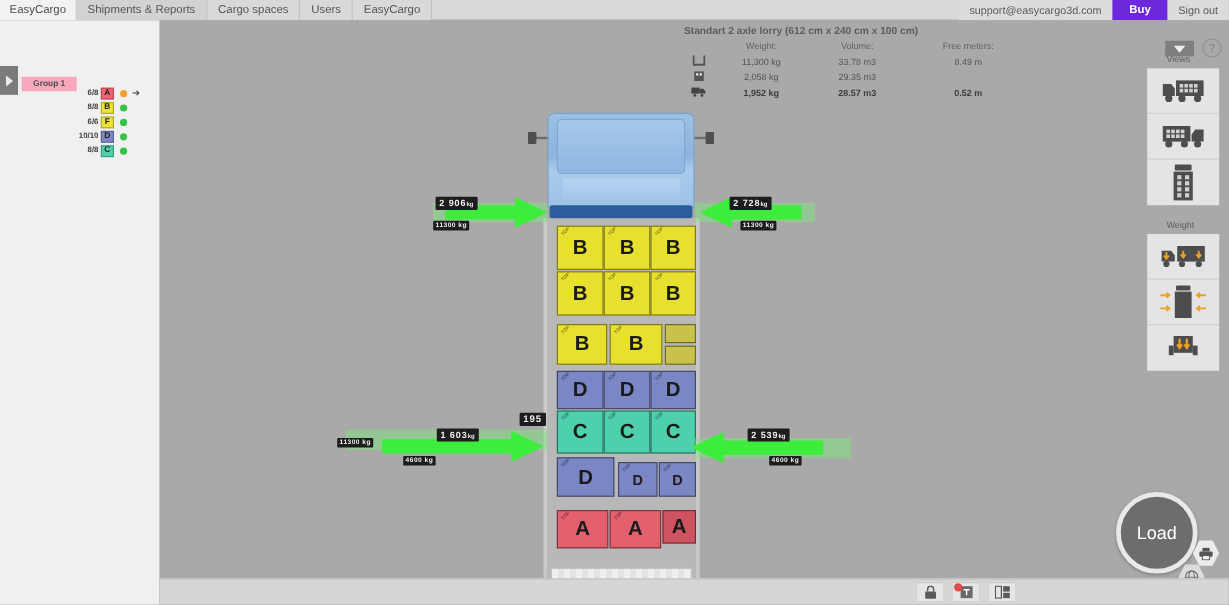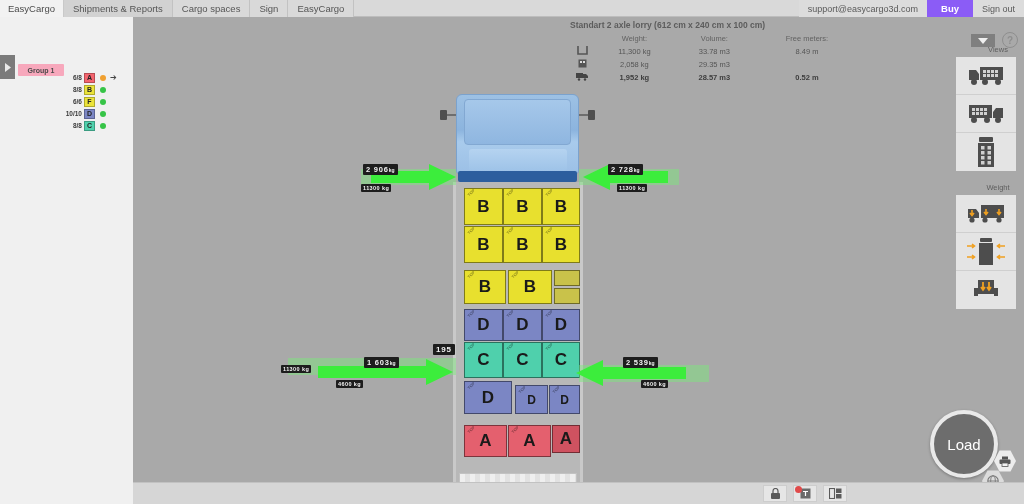--- a/index.html
+++ b/index.html
@@ -32,21 +32,21 @@
   .nav-right {
     position: absolute; top: 0; right: 0; height: 17px;
     display: flex; align-items: stretch;
   }
   .nav-email {
     display: flex; align-items: center; padding: 0 9px;
     font-size: 9px; color: #5a5a5a; background: #dcdcdc;
   }
   .nav-buy {
     display: flex; align-items: center; padding: 0 14px;
-    font-size: 9.5px; color: #ffffff; background: #8b5cf6;
+    font-size: 9.5px; color: #ffffff; background: #6d28d9;
     font-weight: bold; cursor: pointer;
   }
   .nav-signout {
     display: flex; align-items: center; padding: 0 9px;
     font-size: 9px; color: #5a5a5a; background: #dcdcdc; cursor: pointer;
   }
 
   
   .workspace {
     position: absolute; top: 17px; left: 0; width: 1024px; height: 487px;
@@ -117,21 +117,21 @@
   .help-btn {
     position: absolute; right: 6px; top: 15px;
     width: 16px; height: 16px; border-radius: 50%;
     border: 1.5px solid #8e8e8e; color: #8e8e8e;
     display: flex; align-items: center; justify-content: center;
     font-size: 10px; font-weight: bold; cursor: pointer;
   }
 
   
   .right-rail { position: absolute; right: 0; top: 28px; width: 76px; }
-  .rail-label { font-size: 7.5px; color: #5e5e5e; margin: 0 0 3px 24px; text-align: center; }
+  .rail-label { font-size: 7.5px; color: #5e5e5e; margin: 0 0 3px 24px; }
   .rail-group { margin-left: 8px; width: 60px; background: #e4e4e4; }
   .rail-btn {
     width: 60px; height: 38px; display: flex; align-items: center;
     justify-content: center; border-bottom: 1px solid #cfcfcf; cursor: pointer;
   }
   .rail-btn:last-child { border-bottom: none; }
   .rail-gap { height: 12px; }
 
   
   .scene { position: absolute; left: 0; top: 0; width: 891px; height: 487px; }
@@ -234,21 +234,21 @@
 </head>
 <body>
 
 <div class="app">
 
   <div class="topbar">
     <div class="nav-tabs">
       <div class="brand">EasyCargo</div>
       <div class="nav-tab">Shipments &amp; Reports</div>
       <div class="nav-tab alt">Cargo spaces</div>
-      <div class="nav-tab alt">Sign</div>
+      <div class="nav-tab alt">Users</div>
       <div class="nav-tab alt">EasyCargo</div>
     </div>
     <div class="nav-right">
       <div class="nav-email">support@easycargo3d.com</div>
       <div class="nav-buy">Buy</div>
       <div class="nav-signout">Sign out</div>
     </div>
   </div>
 
   <div class="workspace">

